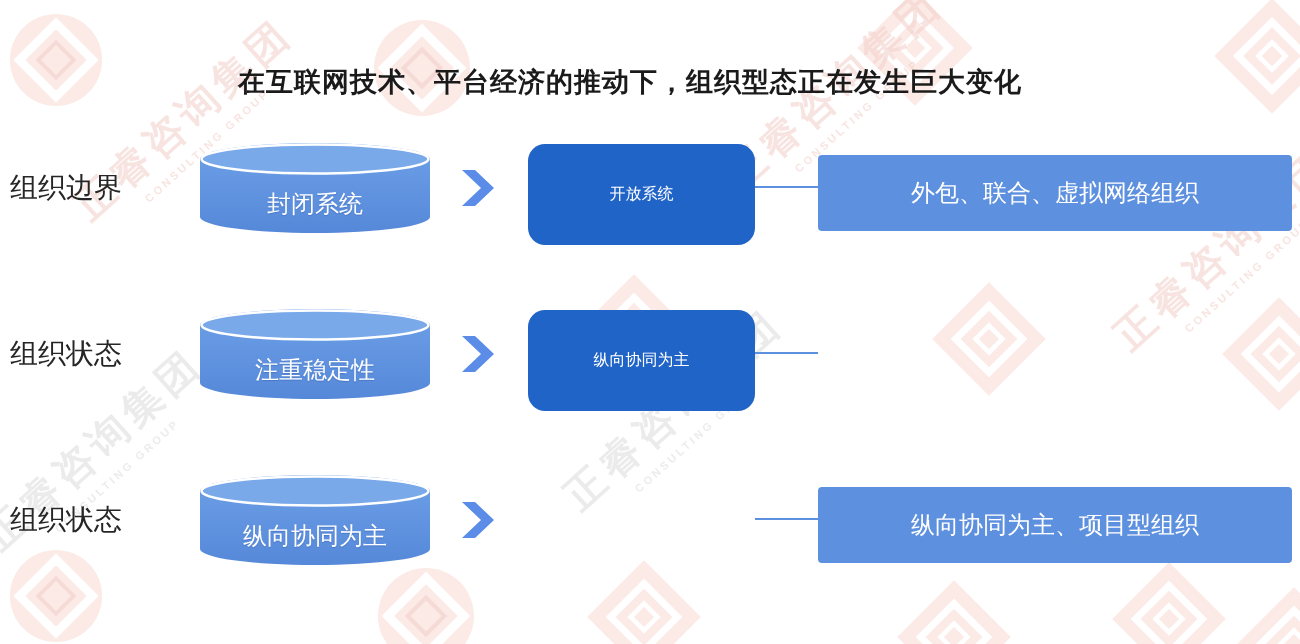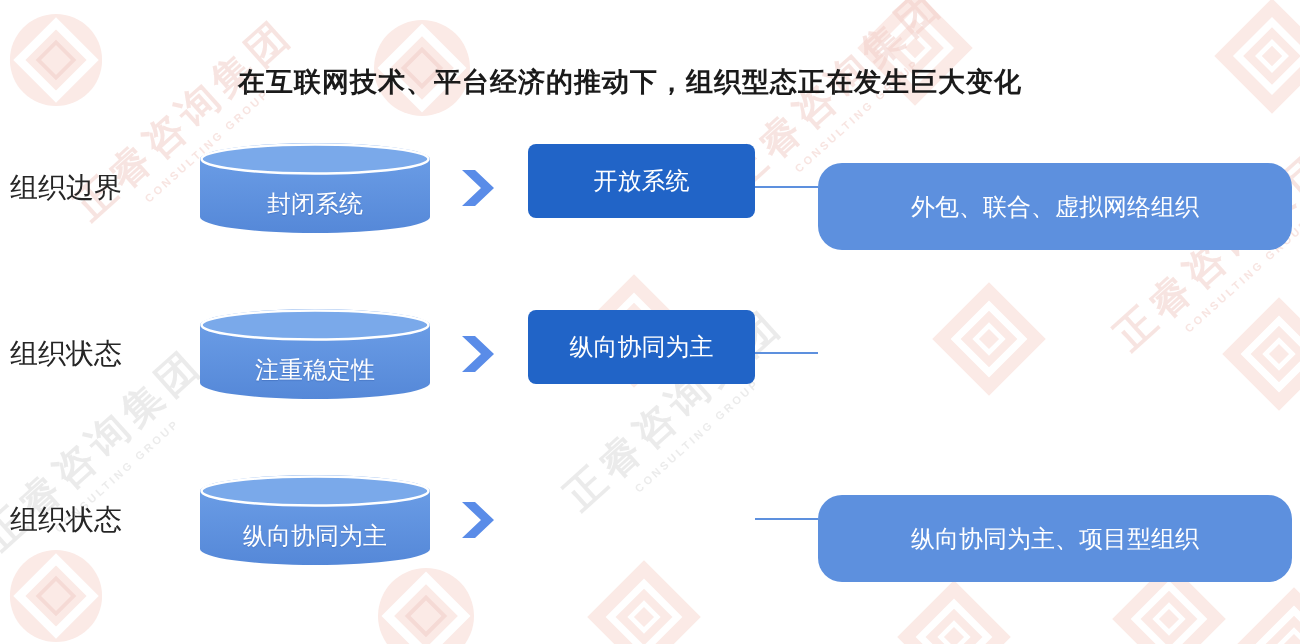--- a/index.html
+++ b/index.html
@@ -60,34 +60,34 @@
   .cylinder{position:absolute;left:200px;top:0;width:230px;height:92px;}
   .cylinder svg{position:absolute;left:0;top:0;}
   .cyl-text{
     position:absolute;left:0;top:30px;width:230px;height:62px;
     display:flex;align-items:center;justify-content:center;
     font-size:24px;color:var(--box-text);
     text-shadow:0 1px 1px rgba(40,80,160,.35);
   }
   .chevron{position:absolute;left:462px;top:27px;width:32px;height:36px;}
   .dark-box{
-    position:absolute;left:528px;top:1px;width:227px;height:74px;
+    position:absolute;left:528px;top:1px;width:227px;height:101px;
     background:var(--box-dark);
-    border-radius:8px;
+    border-radius:17px;
     display:flex;align-items:center;justify-content:center;
-    font-size:24px;color:var(--box-text);
+    font-size:16px;color:var(--box-text);
   }
   .connector{
     position:absolute;left:755px;top:43px;width:63px;height:2px;
     background:var(--connector);
   }
   .light-box{
-    position:absolute;left:818px;top:20px;width:474px;height:87px;
+    position:absolute;left:818px;top:12px;width:474px;height:76px;
     background:var(--box-light);
-    border-radius:24px;
+    border-radius:4px;
     display:flex;align-items:center;justify-content:center;
     font-size:24px;color:var(--box-text);
   }
 </style>
 </head>
 <body>
 
 <div class="stage">
 
   <div class="watermarks">

